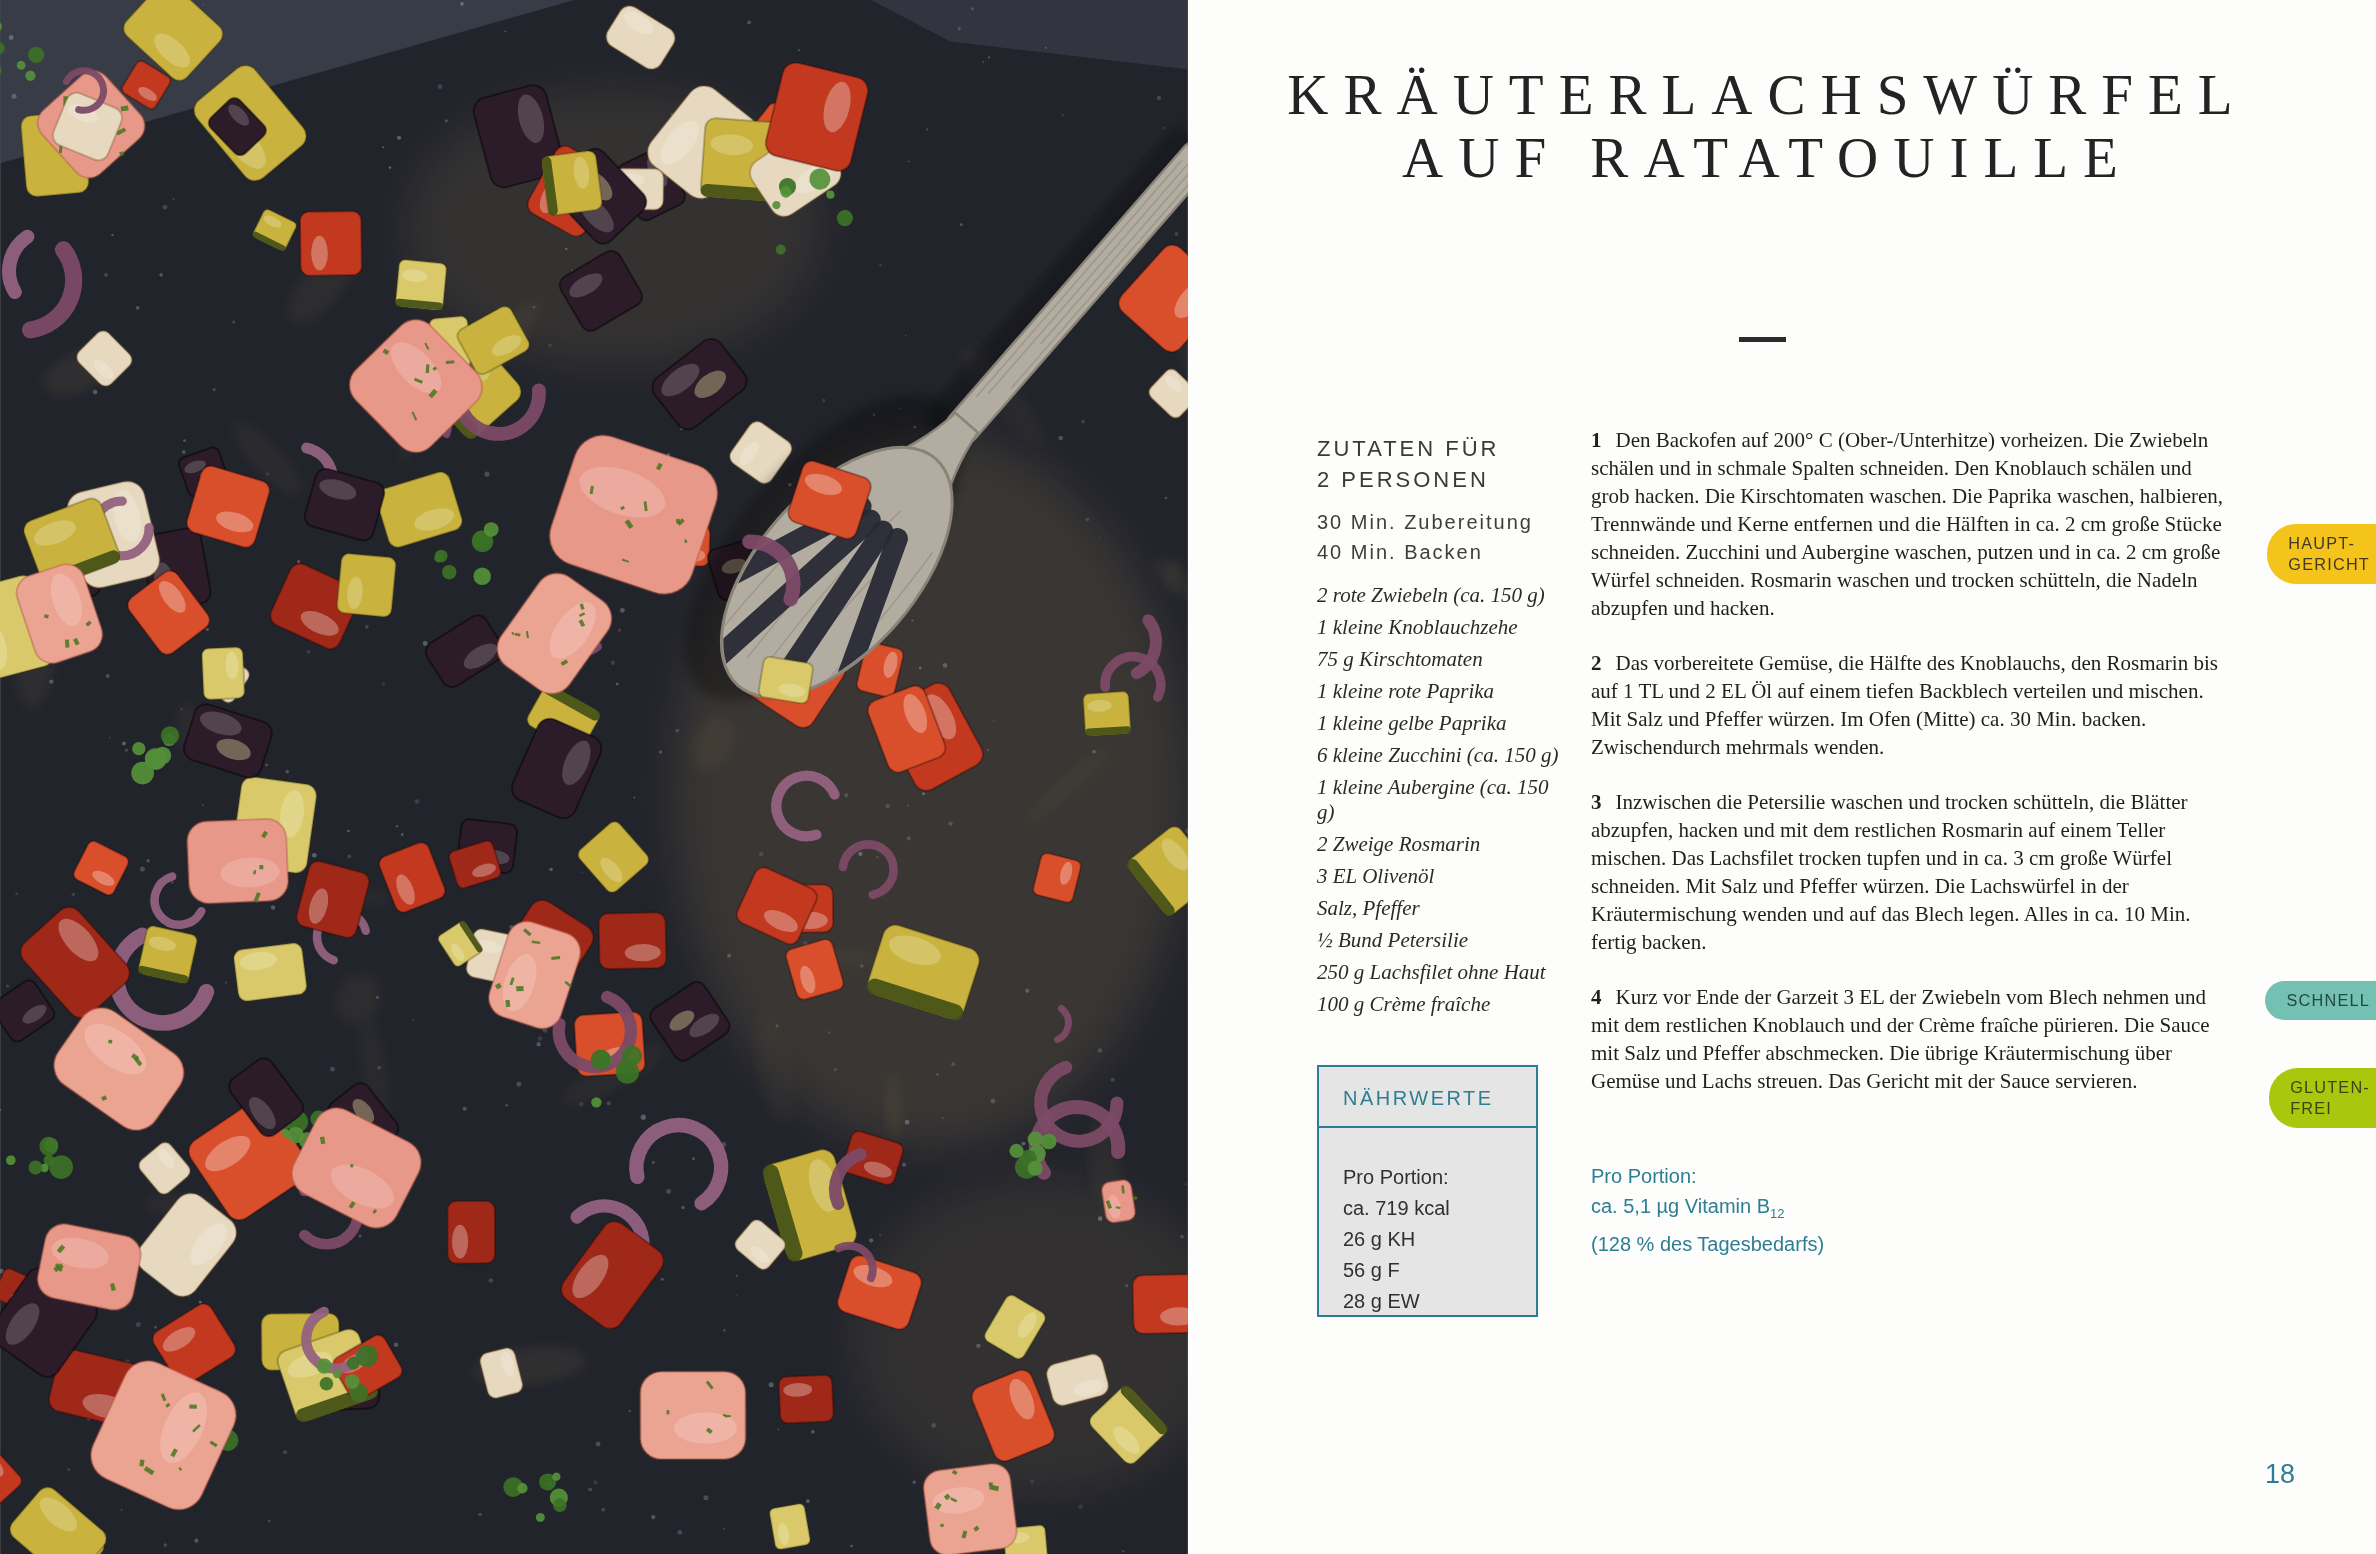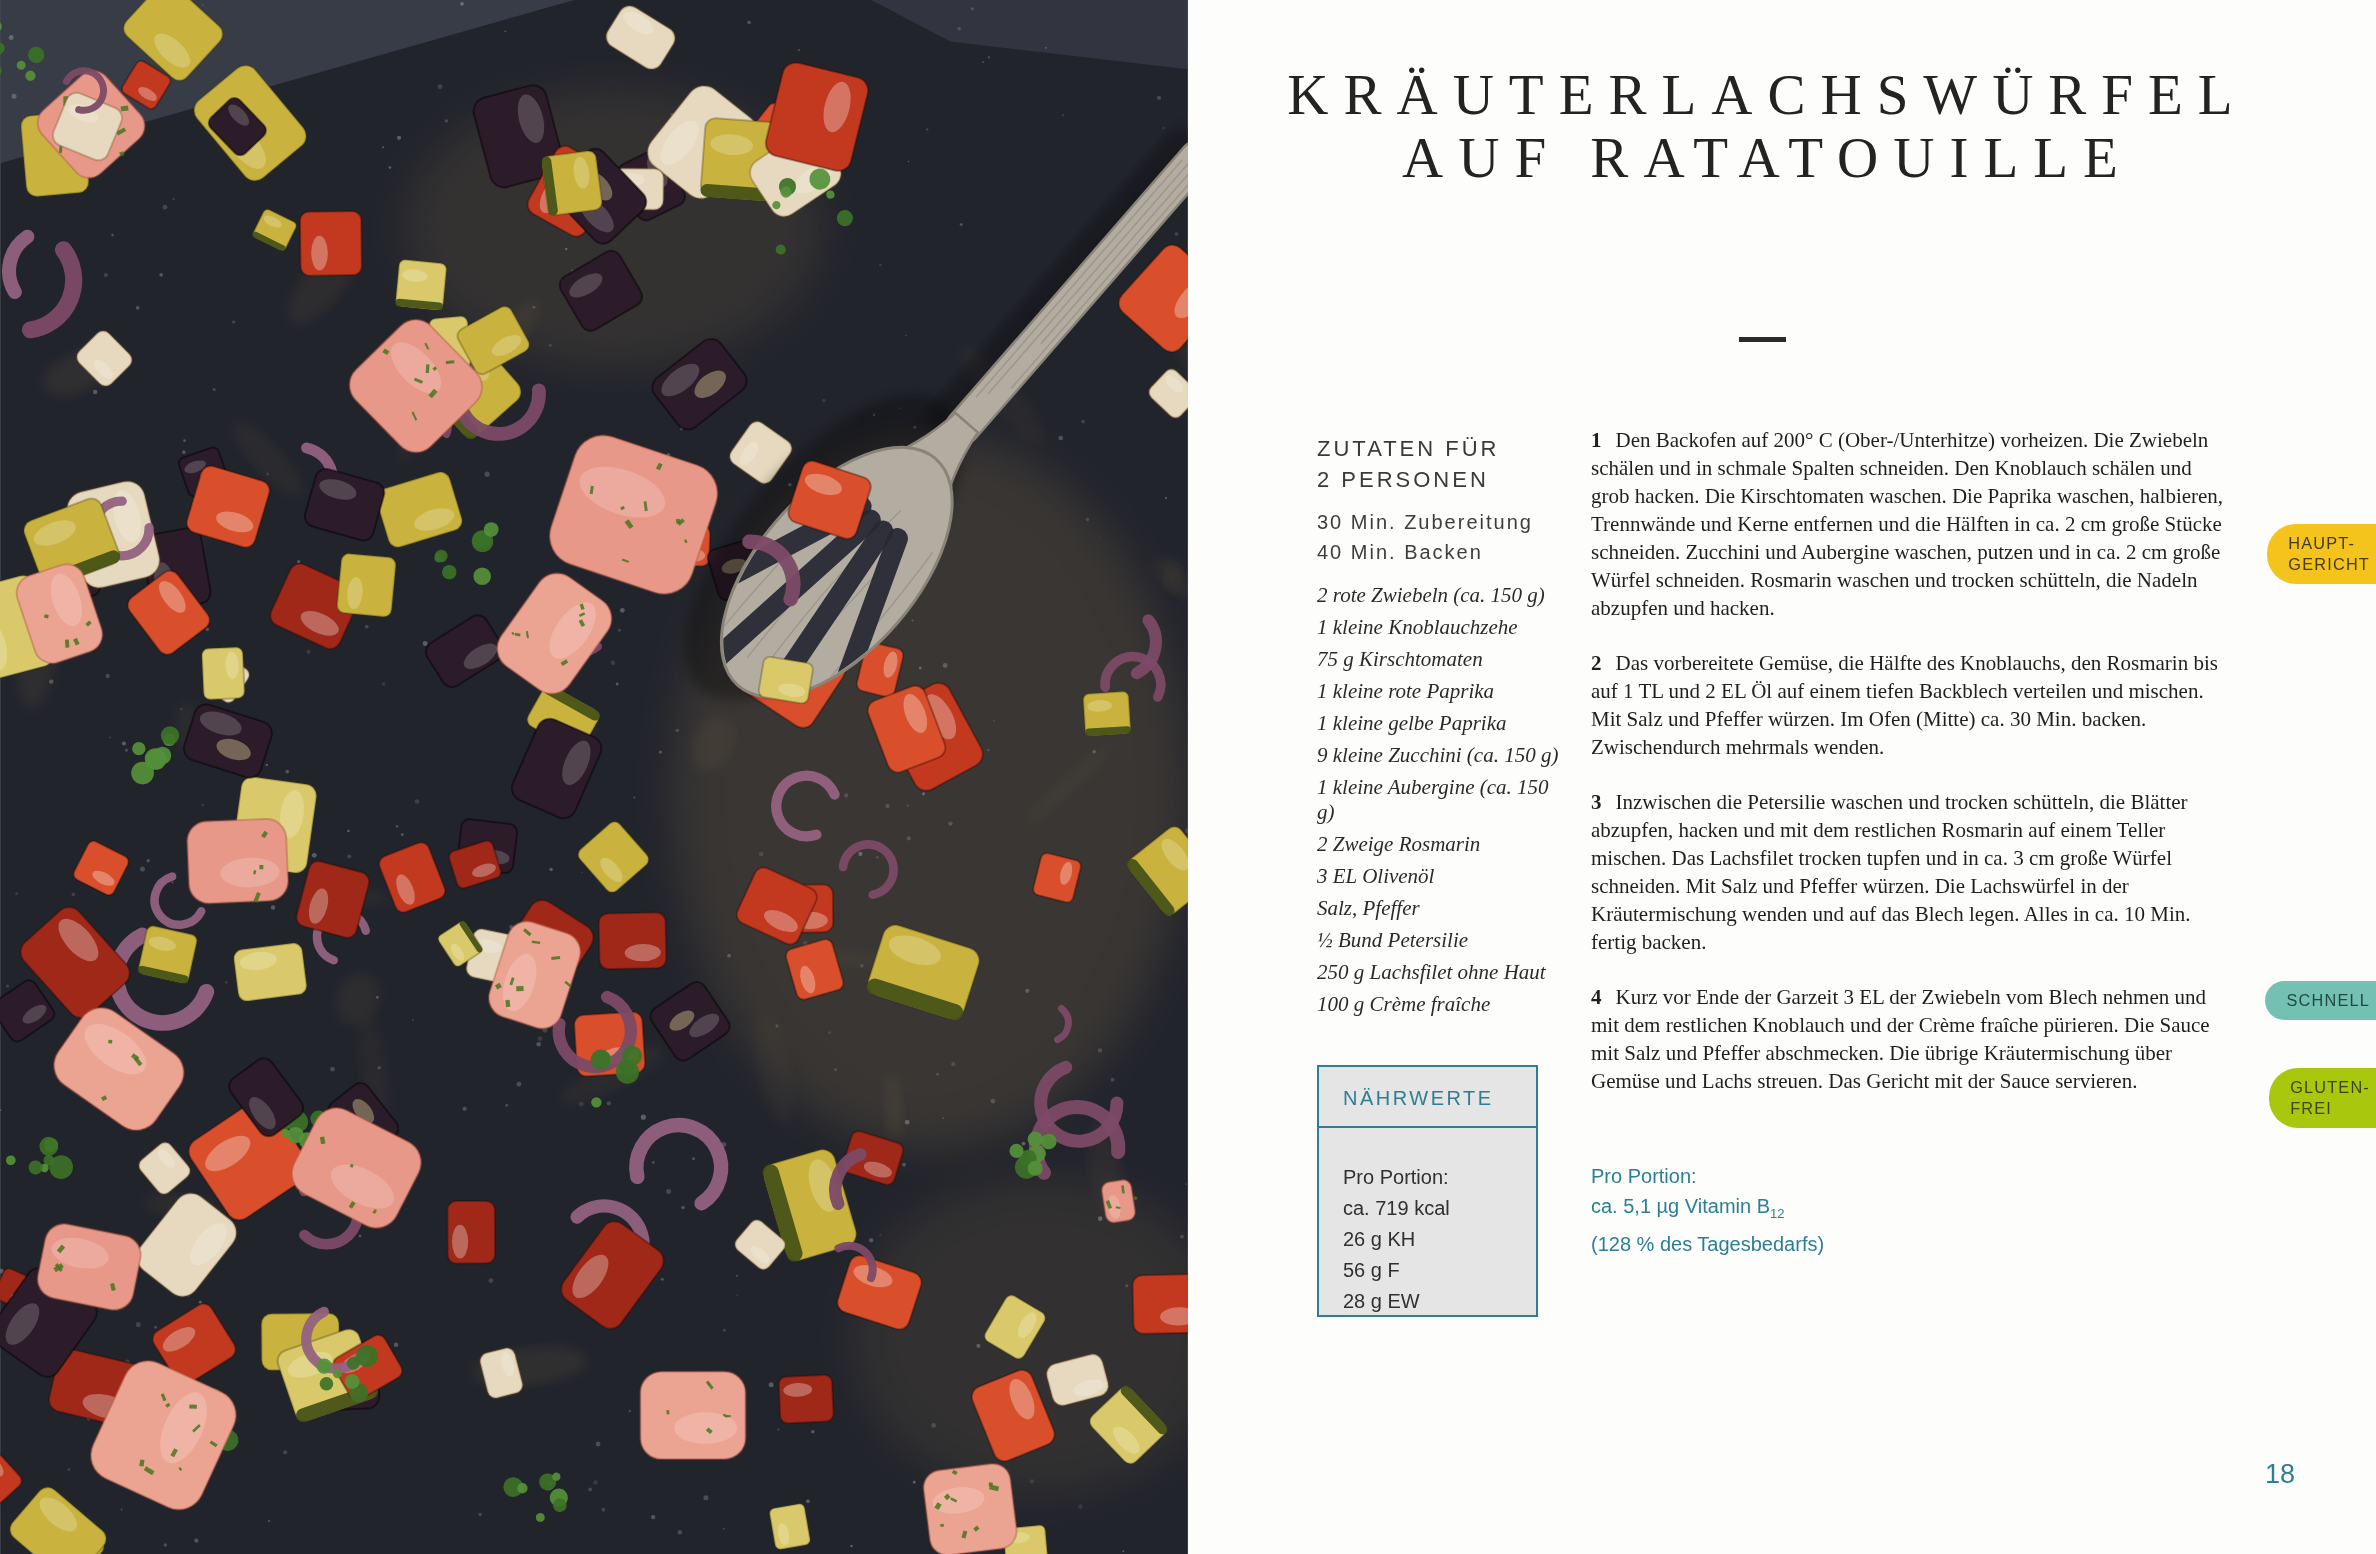--- a/index.html
+++ b/index.html
@@ -1230,21 +1230,21 @@
         <div class="ing-item">2 rote Zwiebeln (ca. 150 g)</div>
 
         <div class="ing-item">1 kleine Knoblauchzehe</div>
 
         <div class="ing-item">75 g Kirschtomaten</div>
 
         <div class="ing-item">1 kleine rote Paprika</div>
 
         <div class="ing-item">1 kleine gelbe Paprika</div>
 
-        <div class="ing-item">9 kleine Zucchini (ca. 150 g)</div>
+        <div class="ing-item">6 kleine Zucchini (ca. 150 g)</div>
 
         <div class="ing-item">1 kleine Aubergine (ca. 150 g)</div>
 
         <div class="ing-item">2 Zweige Rosmarin</div>
 
         <div class="ing-item">3 EL Olivenöl</div>
 
         <div class="ing-item">Salz, Pfeffer</div>
 
         <div class="ing-item">½ Bund Petersilie</div>

